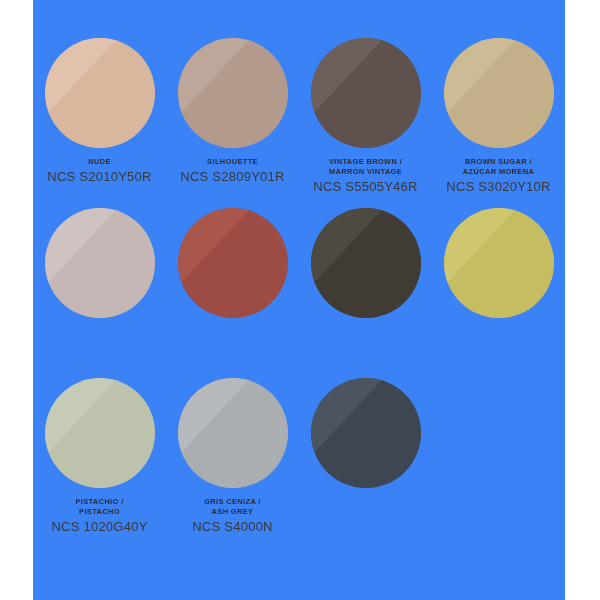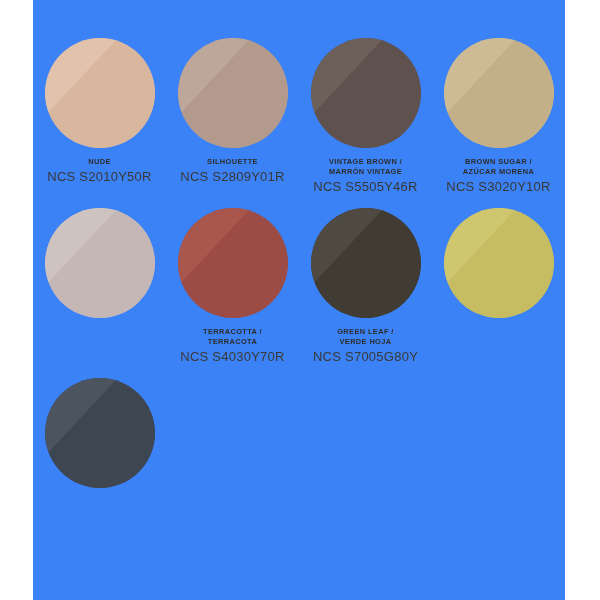--- a/index.html
+++ b/index.html
@@ -128,39 +128,49 @@
       </div>
       <div class="swatch-cell">
         <div class="swatch-disc" style="background: rgb(196, 183, 181);">
           <div class="disc-highlight" style="background: linear-gradient(133deg, rgb(206, 195, 193) 0%, rgb(206, 195, 193) 34%, rgb(196, 183, 181) 34.4%, rgb(196, 183, 181) 100%);"></div>
         </div>
       </div>
       <div class="swatch-cell">
         <div class="swatch-disc" style="background: rgb(156, 76, 68);">
           <div class="disc-highlight" style="background: linear-gradient(133deg, rgb(169, 86, 76) 0%, rgb(169, 86, 76) 34%, rgb(156, 76, 68) 34.4%, rgb(156, 76, 68) 100%);"></div>
         </div>
-        <div class="swatch-text">
-          <div class="swatch-name">TERRACOTTA /
-TERRACOTA</div>
-          <div class="swatch-code">NCS S4030Y70R</div>
-        </div>
       </div>
       <div class="swatch-cell">
         <div class="swatch-disc" style="background: rgb(65, 60, 51);">
           <div class="disc-highlight" style="background: linear-gradient(133deg, rgb(79, 74, 65) 0%, rgb(79, 74, 65) 34%, rgb(65, 60, 51) 34.4%, rgb(65, 60, 51) 100%);"></div>
         </div>
-        <div class="swatch-text">
-          <div class="swatch-name">GREEN LEAF /
-VERDE HOJA</div>
-          <div class="swatch-code">NCS S7005G80Y</div>
-        </div>
       </div>
       <div class="swatch-cell">
         <div class="swatch-disc" style="background: rgb(198, 189, 98);">
           <div class="disc-highlight" style="background: linear-gradient(133deg, rgb(207, 198, 112) 0%, rgb(207, 198, 112) 34%, rgb(198, 189, 98) 34.4%, rgb(198, 189, 98) 100%);"></div>
+        </div>
+      </div>
+      <div class="swatch-cell">
+        <div class="swatch-disc" style="background: rgb(188, 194, 172);">
+          <div class="disc-highlight" style="background: linear-gradient(133deg, rgb(198, 203, 184) 0%, rgb(198, 203, 184) 34%, rgb(188, 194, 172) 34.4%, rgb(188, 194, 172) 100%);"></div>
+        </div>
+        <div class="swatch-text">
+          <div class="swatch-name">PISTACHIO /
+PISTACHO</div>
+          <div class="swatch-code">NCS 1020G40Y</div>
+        </div>
+      </div>
+      <div class="swatch-cell">
+        <div class="swatch-disc" style="background: rgb(171, 174, 176);">
+          <div class="disc-highlight" style="background: linear-gradient(133deg, rgb(183, 186, 188) 0%, rgb(183, 186, 188) 34%, rgb(171, 174, 176) 34.4%, rgb(171, 174, 176) 100%);"></div>
+        </div>
+        <div class="swatch-text">
+          <div class="swatch-name">GRIS CENIZA /
+ASH GREY</div>
+          <div class="swatch-code">NCS S4000N</div>
         </div>
       </div>
       <div class="swatch-cell">
         <div class="swatch-disc" style="background: rgb(62, 70, 81);">
           <div class="disc-highlight" style="background: linear-gradient(133deg, rgb(76, 84, 95) 0%, rgb(76, 84, 95) 34%, rgb(62, 70, 81) 34.4%, rgb(62, 70, 81) 100%);"></div>
         </div>
       </div>
     </div>
 </div>
 

